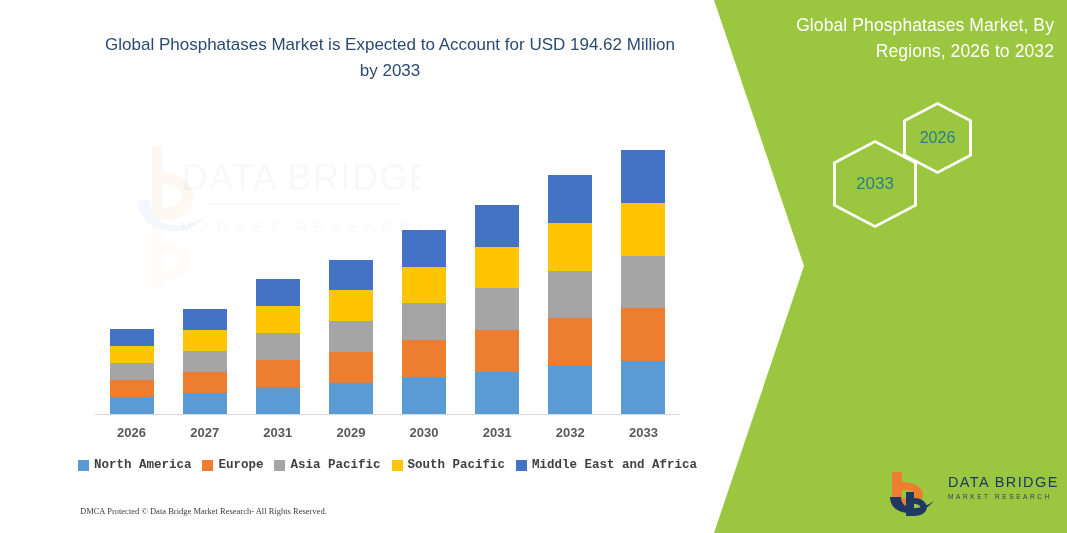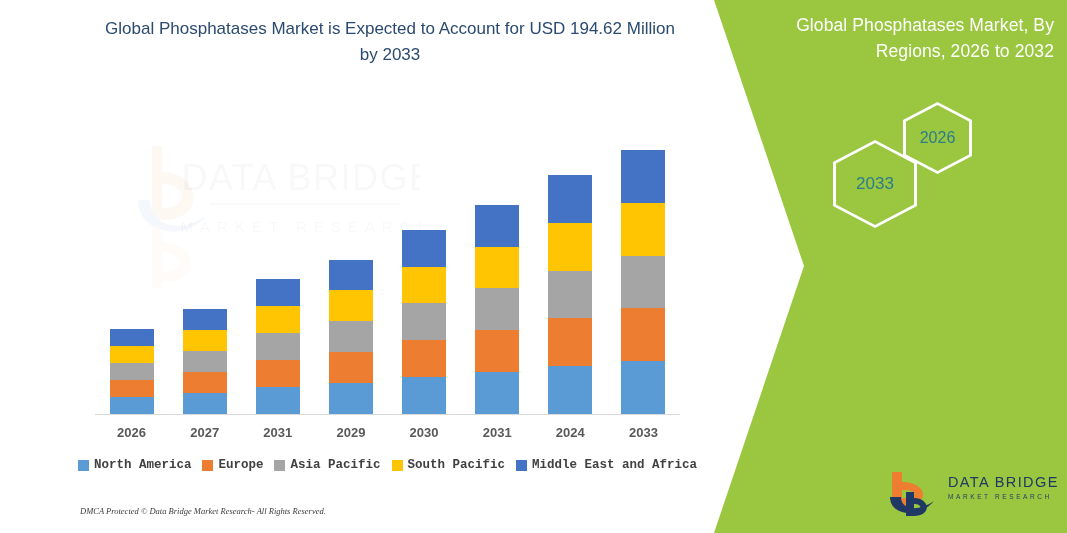--- a/index.html
+++ b/index.html
@@ -57,21 +57,21 @@
 
   
   .logo-wrap{position:absolute;left:888px;top:470px;width:172px;height:48px;}
   .logo-mark{position:absolute;left:0;top:0;width:54px;height:48px;}
   .logo-text{position:absolute;left:60px;top:4px;width:112px;}
   .logo-text .l1{color:#1f3864;font-size:14.5px;letter-spacing:1.4px;line-height:17px;white-space:nowrap;}
   .logo-text .l2{color:#1f3864;font-size:6.5px;letter-spacing:2.6px;line-height:12px;white-space:nowrap;opacity:.95;}
 
   
   .chart-title{
-    position:absolute;left:95px;top:16px;width:590px;
+    position:absolute;left:95px;top:32px;width:590px;
     text-align:center;color:#2b4a6f;
     font-size:17px;line-height:26px;
   }
   .axis-line{
     position:absolute;left:95px;top:414px;width:585px;height:1px;background:#d9d9d9;
   }
   .watermark{
     position:absolute;left:130px;top:142px;width:290px;height:150px;
     pointer-events:none;opacity:.55;
   }
@@ -91,21 +91,21 @@
 
   .legend{
     position:absolute;left:95px;top:454px;width:585px;height:22px;
     display:flex;justify-content:center;align-items:center;gap:11px;
   }
   .legend-item{display:flex;align-items:center;gap:5px;}
   .legend-swatch{width:11px;height:11px;display:inline-block;}
   .legend-label{color:#404040;font-size:12.5px;font-weight:bold;white-space:nowrap;font-family:Liberation Mono, monospace;}
 
   .footer{position:absolute;left:80px;top:506px;width:600px;height:18px;}
-  .footer .f1{position:absolute;left:0;top:0;color:#404040;font-family:"Liberation Serif",serif;font-size:8.5px;white-space:nowrap;font-style:italic;}
+  .footer .f1{position:absolute;left:0;top:0;color:#404040;font-family:"Liberation Serif",serif;font-size:8.5px;white-space:nowrap;}
   .footer .f2{position:absolute;left:320px;top:0;color:#404040;font-family:"Liberation Serif",serif;font-size:8.5px;white-space:nowrap;}
 </style>
 </head>
 <body>
 
 <div id="stage">
 
   <div class="chart-title">Global Phosphatases Market is Expected to Account for USD 194.62 Million by 2033</div>
 
   <div class="watermark">
@@ -199,21 +199,21 @@
     </div>
   <div class="axis-line"></div>
 
   <div class="xlabels">
       <div class="xlabel">2026</div>
       <div class="xlabel">2027</div>
       <div class="xlabel">2031</div>
       <div class="xlabel">2029</div>
       <div class="xlabel">2030</div>
       <div class="xlabel">2031</div>
-      <div class="xlabel">2024</div>
+      <div class="xlabel">2032</div>
       <div class="xlabel">2033</div>
     </div>
 
   <div class="legend">
       <div class="legend-item">
         <span class="legend-swatch" style="background: rgb(91, 155, 213);"></span>
         <span class="legend-label">North America</span>
       </div>
       <div class="legend-item">
         <span class="legend-swatch" style="background: rgb(237, 125, 49);"></span>

